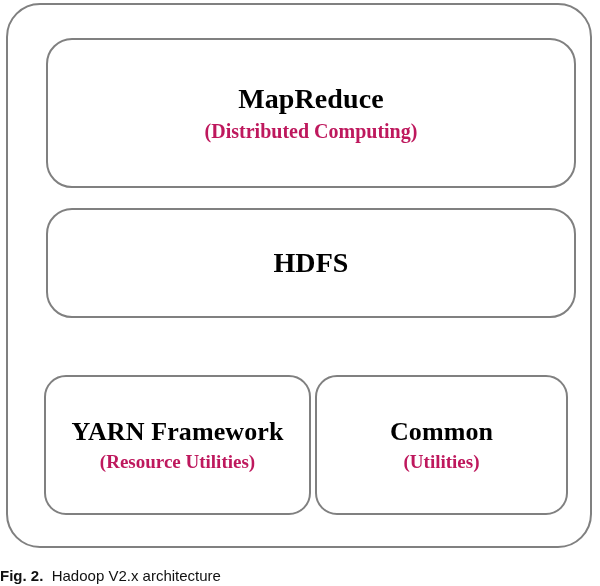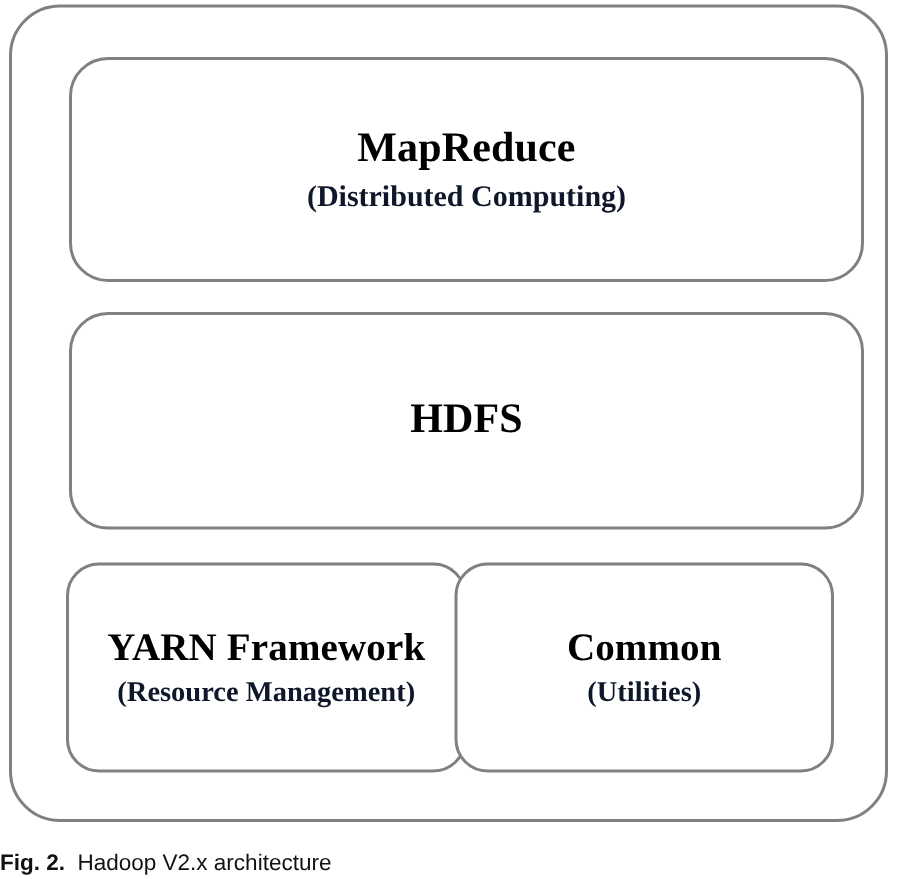--- a/index.html
+++ b/index.html
@@ -53,33 +53,33 @@
     left: 38px;
     top: 33px;
     width: 530px;
     height: 150px;
   }
 
   .box-hdfs {
     left: 38px;
     top: 203px;
     width: 530px;
-    height: 145px;
+    height: 110px;
   }
 
   .box-yarn {
     left: 36px;
     top: 370px;
     width: 267px;
     height: 140px;
     border-radius: 22px;
   }
 
   .box-common {
-    left: 295px;
+    left: 307px;
     top: 370px;
     width: 253px;
     height: 140px;
     border-radius: 22px;
   }
 
   
   .box-title {
     font-family: "Liberation Serif", "DejaVu Serif", serif;
     font-weight: bold;
@@ -88,21 +88,21 @@
     color: #000000;
     letter-spacing: 0.1px;
     white-space: nowrap;
   }
 
   .box-subtitle {
     font-family: "Liberation Serif", "DejaVu Serif", serif;
     font-weight: bold;
     font-size: 20px;
     line-height: 1.2;
-    color: #0f172a;
+    color: #be185d;
     margin-top: 4px;
     white-space: nowrap;
   }
 
   
   .box-yarn .box-title { font-size: 26px; }
   .box-yarn .box-subtitle { font-size: 19px; }
   .box-common .box-title { font-size: 26px; }
   .box-common .box-subtitle { font-size: 19px; font-family: Liberation Serif, serif; }
 
@@ -137,21 +137,21 @@
       <div class="box-title">MapReduce</div>
       <div class="box-subtitle">(Distributed Computing)</div>
     </div>
 
     <div class="layer-box box-hdfs">
       <div class="box-title">HDFS</div>
     </div>
 
     <div class="layer-box box-yarn">
       <div class="box-title">YARN Framework</div>
-      <div class="box-subtitle">(Resource Management)</div>
+      <div class="box-subtitle">(Resource Utilities)</div>
     </div>
 
     <div class="layer-box box-common">
       <div class="box-title">Common</div>
       <div class="box-subtitle">(Utilities)</div>
     </div>
 
   </div>
 
   <div class="caption">

